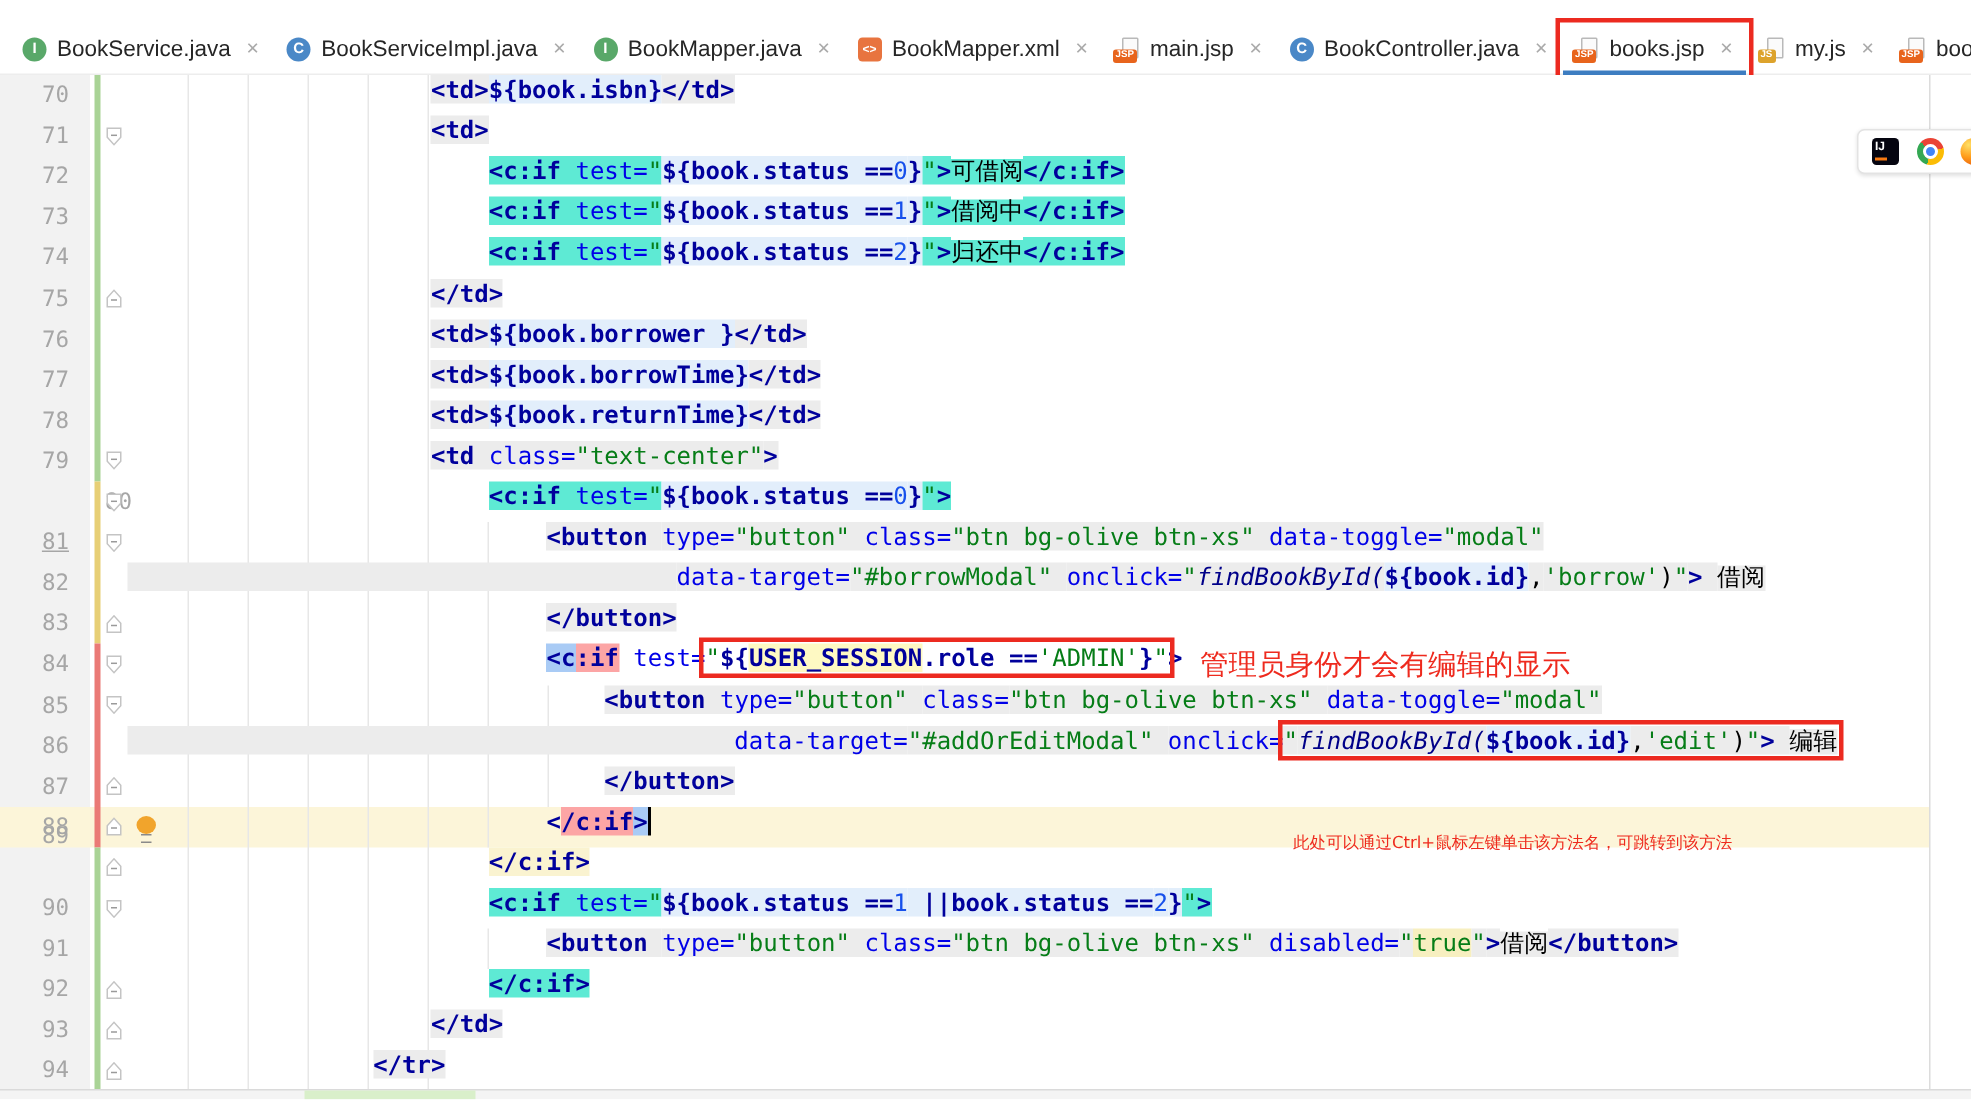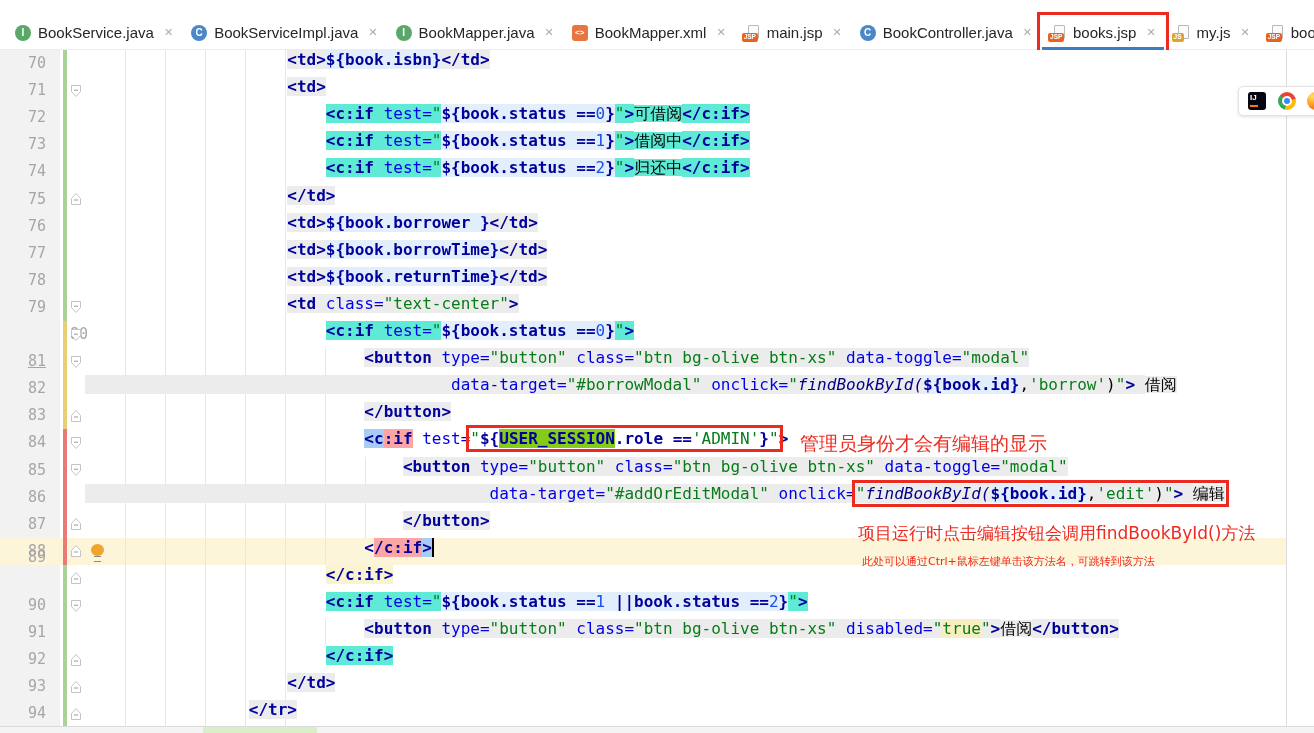--- a/index.html
+++ b/index.html
@@ -40,21 +40,21 @@
   .str{color:#067d17}
   .el{color:#00009c;font-weight:bold}
   .num{color:#1750eb}
   .js{color:#000089;font-style:italic}
   .pln{color:#000}
   .cn{color:#000;font-family:Liberation Serif, serif}
   .bgt{background:#ececec}
   .bgb{background:#5eead4}
   .bgb2{background:#e2eefb}
   .bge{background:#e2eefb}
-  .bgtan{background:#84cc16}
+  .bgtan{background:#fef9c3}
   .bgwarn{background:#f7efc0}
   .bgpink{background:#fca5a5}
   .bgsel{background:#a9cbf5}
   .bgyel{background:#faf3d0}
   .redbox{outline:3px solid #ec2a20;outline-offset:1px}
   .caret{display:inline-block;width:2px;height:19px;background:#000;vertical-align:-4px;margin-left:0px}
   .bulb{position:absolute;left:91px;width:13px;height:12px;border-radius:50%;background:#f1a42c}
   .bulb::after{content:"";position:absolute;left:3px;top:12px;width:7px;height:4px;border-top:1.5px solid #8a8a8a;border-bottom:1.5px solid #8a8a8a}
 
   
@@ -265,21 +265,20 @@
           </svg></div>
         <div class="cl" style="top: 623.3px;"><span>                     </span><span class="tag bgt">&lt;/td&gt;</span></div>
         <div class="ln" style="top: 650.4px;">94</div>
         <div class="fold" style="top: 656.9px;"><svg width="12" height="14" viewBox="0 0 12 14">
             <path d="M1.5 12.5 h9 v-6 l-4.5 -5 -4.5 5 z" fill="#ffffff" stroke="#c4c4c4"></path>
             <path d="M4 8 h4" stroke="#9a9a9a"></path>
           </svg></div>
         <div class="cl" style="top: 650.4px;"><span>                 </span><span class="tag bgt">&lt;/tr&gt;</span></div>
       </div>
     <div class="anno a1">管理员身份才会有编辑的显示</div>
-    <div class="anno a2">项目运行时点击编辑按钮会调用findBookById()方法</div>
     <div class="anno a3">此处可以通过Ctrl+鼠标左键单击该方法名，可跳转到该方法</div>
   </div>
 
   <div class="btoolbar">
     <span class="bicon ij">
         <span class="ijtxt">IJ</span>
         <span class="ijbar"></span>
       </span>
     <span class="bicon chrome"></span>
     <span class="bicon firefox"></span>

